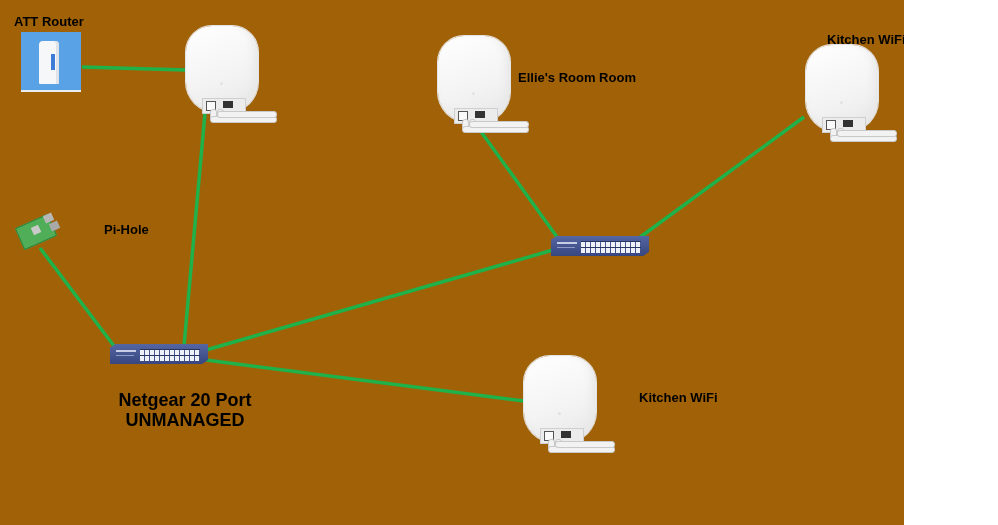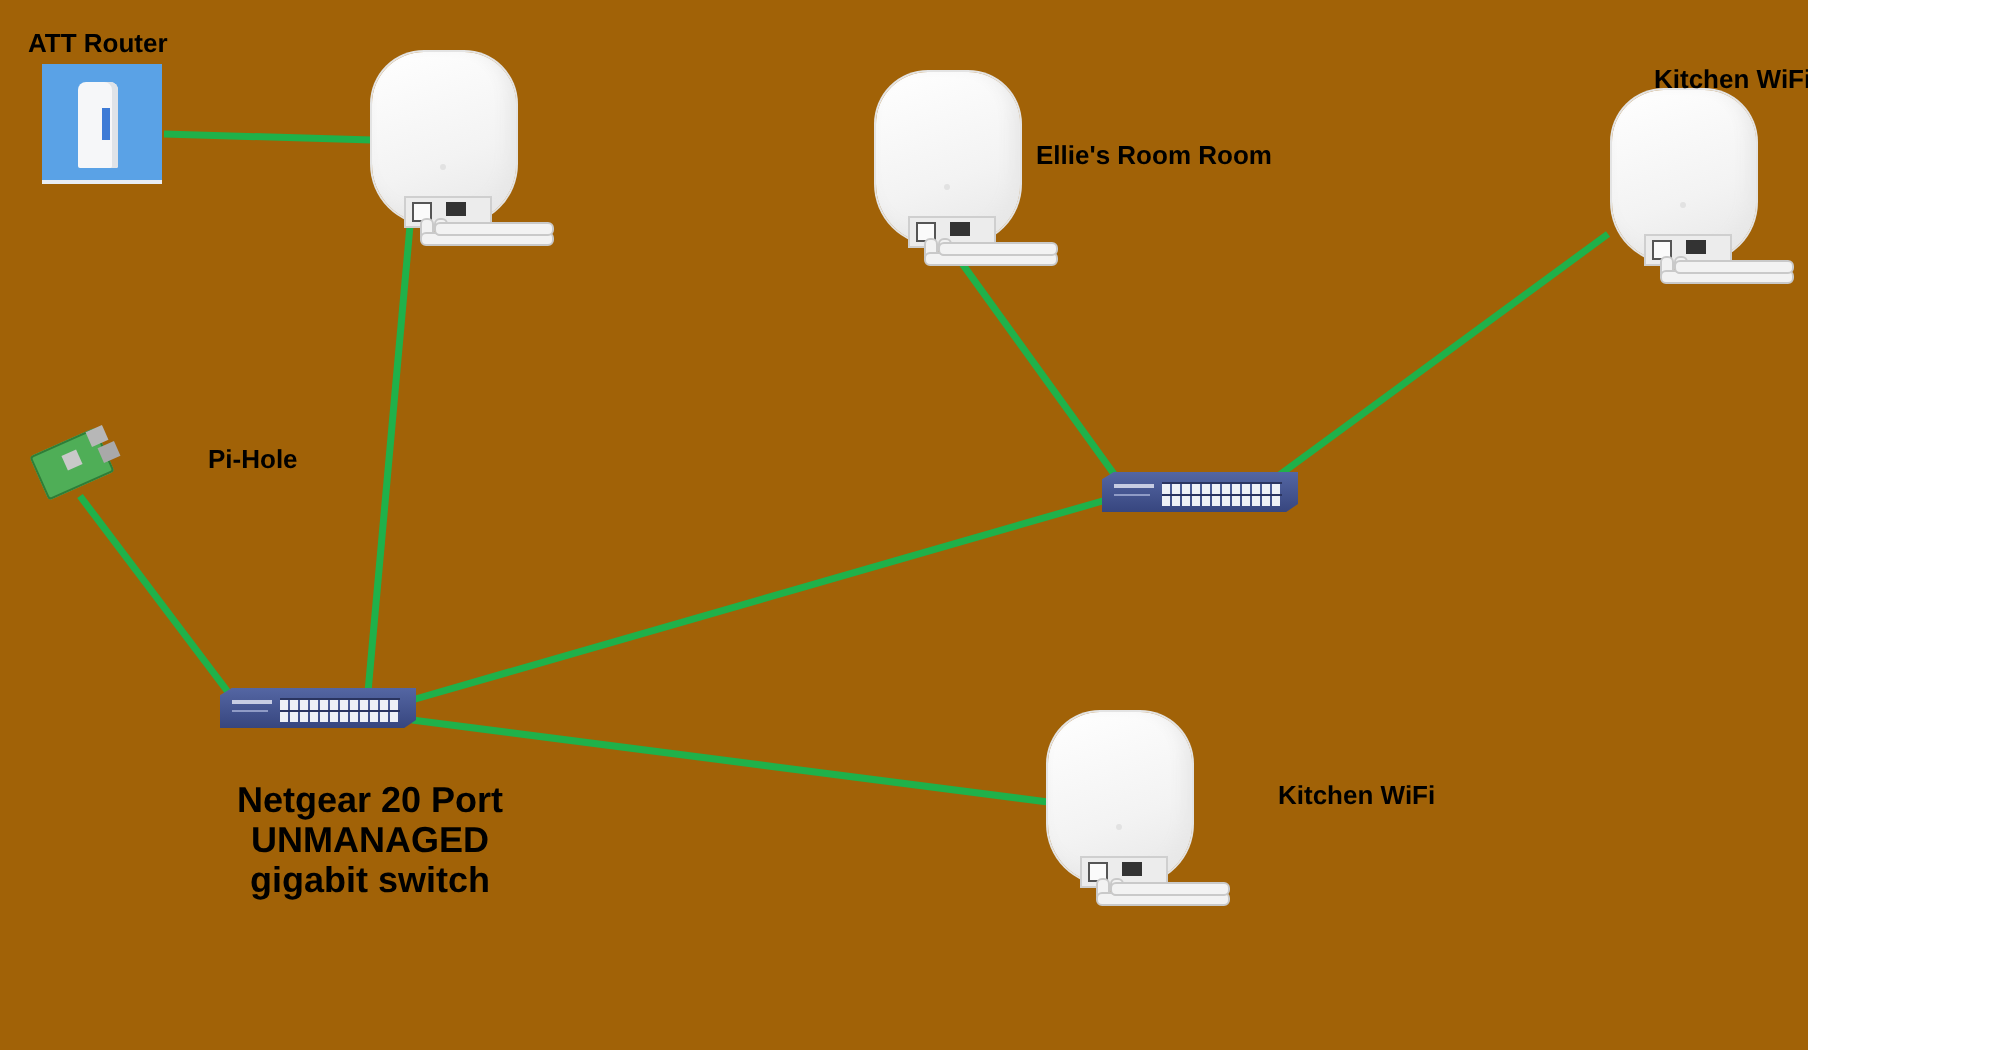--- a/index.html
+++ b/index.html
@@ -123,21 +123,20 @@
 
   <div class="node switch" style="left:110px;top:344px;">
     <div class="chassis"></div>
       <div class="logo"></div>
       <div class="logo2"></div>
       <div class="ports"></div>
   </div>
   <div class="label center" style="left:100px;top:390px;width:170px;">
     <div>Netgear 20 Port</div>
     <div>UNMANAGED</div>
-    <div>gigabit switch</div>
   </div>
 
   <div class="node switch" style="left:551px;top:236px;">
     <div class="chassis"></div>
       <div class="logo"></div>
       <div class="logo2"></div>
       <div class="ports"></div>
   </div>
 </div>
 

